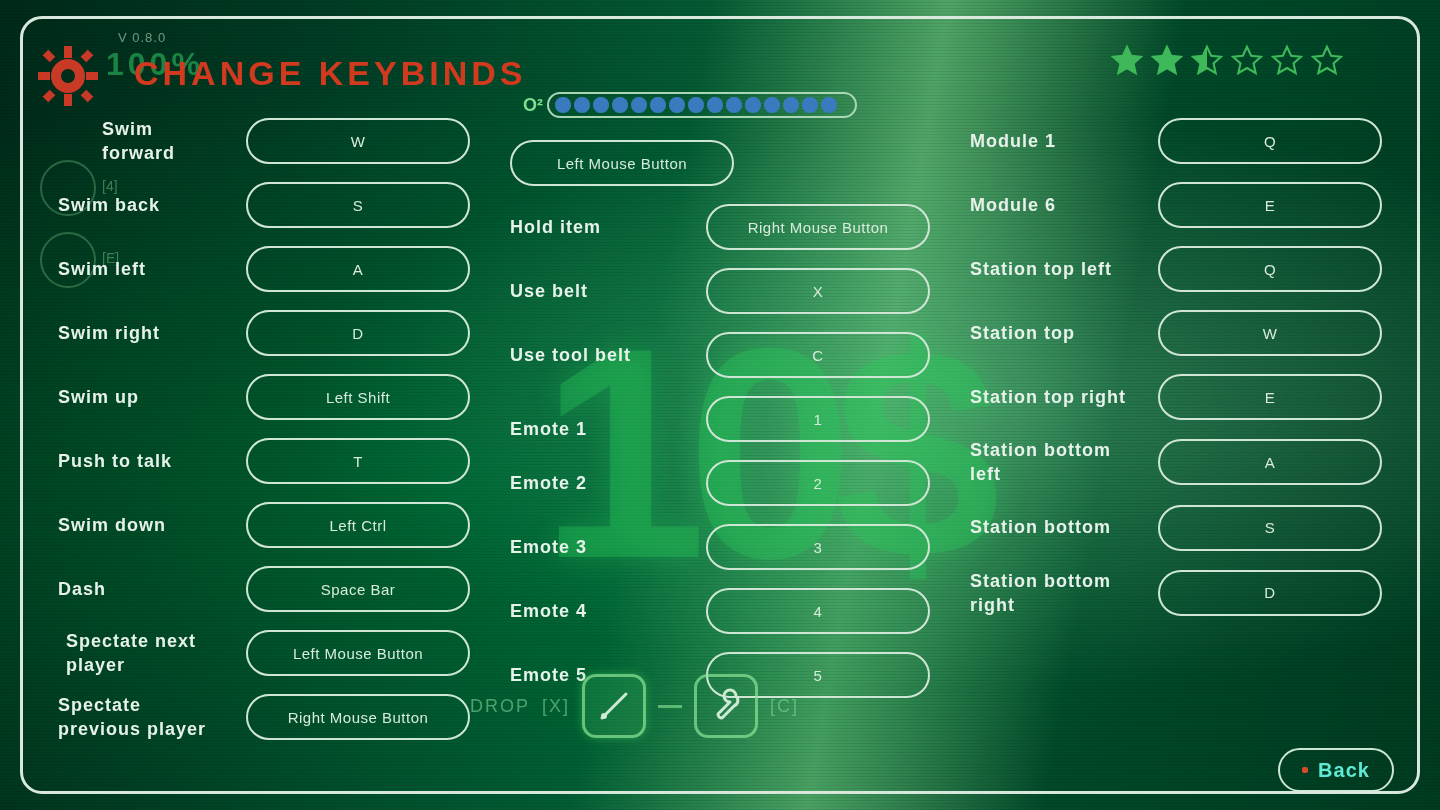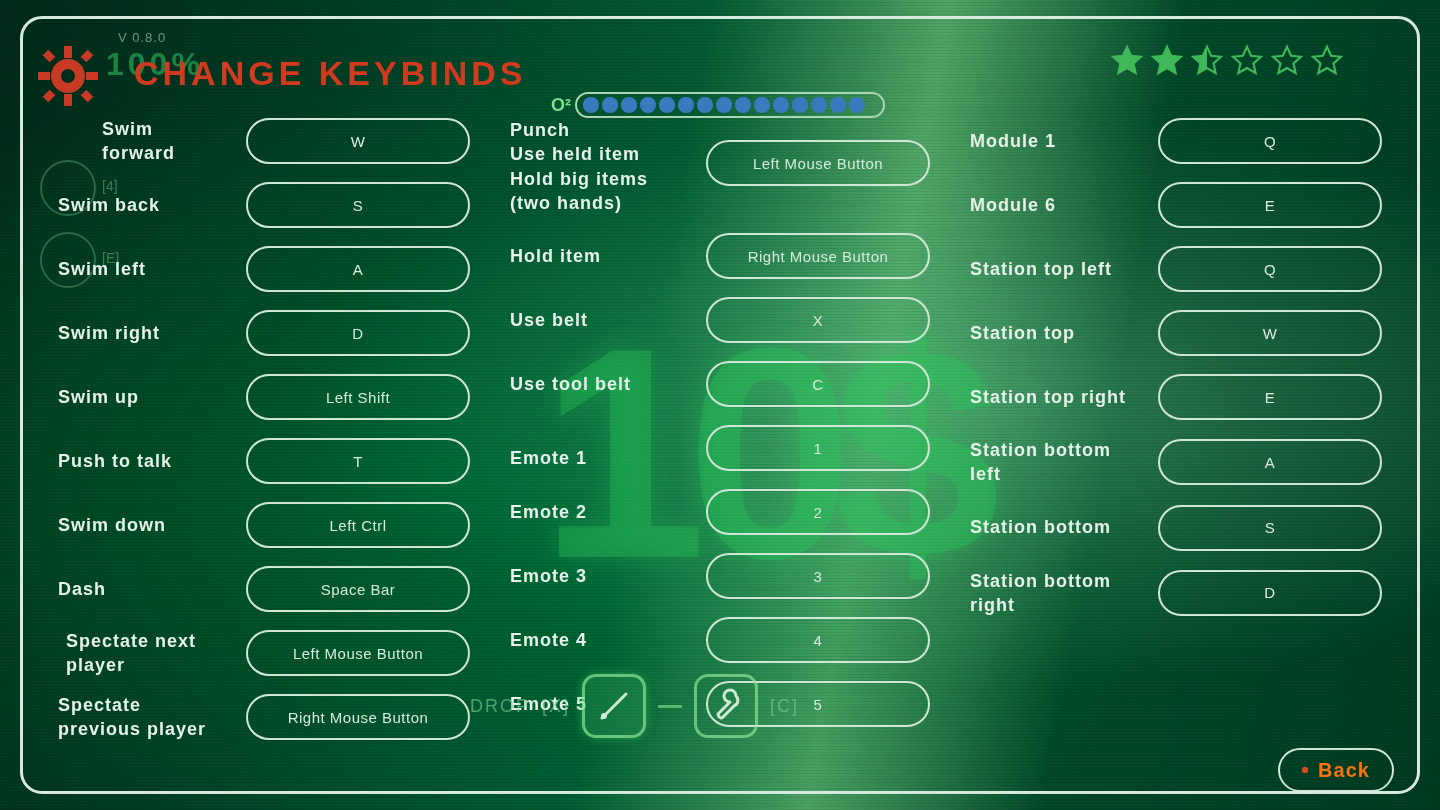--- a/index.html
+++ b/index.html
@@ -45,21 +45,21 @@
   }
   .title {
     position: absolute; left: 134px; top: 54px;
     color: #d13a1e; font-size: 34px; font-weight: 700;
     letter-spacing: 4px; font-stretch: expanded;
   }
   .stars {
     position:absolute; right:96px; top:44px; display:flex; gap:6px;
   }
   .star { width:34px; height:34px; }
-  .o2 { position:absolute; left:551px; top:92px; display:flex; align-items:center; gap:4px;}
+  .o2 { position:absolute; left:523px; top:92px; display:flex; align-items:center; gap:4px;}
   .o2-label{ color:#7ee08e; font-size:18px; font-weight:700; }
   .o2-bar{
     width:310px; height:26px; border:2px solid #a9d7b4; border-radius:14px;
     display:flex; align-items:center; padding:0 6px; gap:3px;
   }
   .o2-dot{ width:16px; height:16px; border-radius:50%; background:#3a7bbf; box-shadow:0 0 4px #3a7bbf inset; }
 
   .cols {
     position:absolute; left:58px; right:58px; top:118px; bottom:70px;
     display:flex; gap:40px;
@@ -91,21 +91,21 @@
   .toolslot{
     width:64px; height:64px; border:3px solid rgba(140,230,150,0.7); border-radius:14px;
     display:flex; align-items:center; justify-content:center;
   }
   .toolslot.sel{ background:rgba(60,180,90,0.25); box-shadow:0 0 10px rgba(60,200,90,0.5);}
   .link{ width:24px; height:3px; background:rgba(140,230,150,0.6);}
 
   .back {
     position:absolute; right:46px; bottom:18px;
     width:116px; height:44px; border:2px solid #cfe6d5; border-radius:26px;
-    background:transparent; color:#f97316; font-size:20px; font-weight:700;
+    background:transparent; color:#5eead4; font-size:20px; font-weight:700;
     display:flex; align-items:center; justify-content:center; gap:10px;
     cursor:pointer; letter-spacing:1px;
   }
   .back .dot{ width:6px; height:6px; background:#d84a28; border-radius:2px; }
 </style>
 </head>
 <body>
 
 <div class="bg"></div>
 <div class="big10">10$</div>
@@ -256,23 +256,20 @@
         <div class="label" style="white-space: pre-line; margin-left: 8px;">Spectate next player</div>
         <button class="keybtn">Left Mouse Button</button>
       </div>
       <div class="row">
         <div class="label" style="white-space: pre-line;">Spectate previous player</div>
         <button class="keybtn">Right Mouse Button</button>
       </div>
     </div>
   <div class="col mid">
       <div class="row tall">
-        <div class="label" style="white-space: pre-line;">Punch
-Use held item
-Hold big items (two hands)</div>
         <button class="keybtn">Left Mouse Button</button>
       </div>
       <div class="row">
         <div class="label" style="white-space: pre-line;">Hold item</div>
         <button class="keybtn">Right Mouse Button</button>
       </div>
       <div class="row">
         <div class="label" style="white-space: pre-line;">Use belt</div>
         <button class="keybtn">X</button>
       </div>

